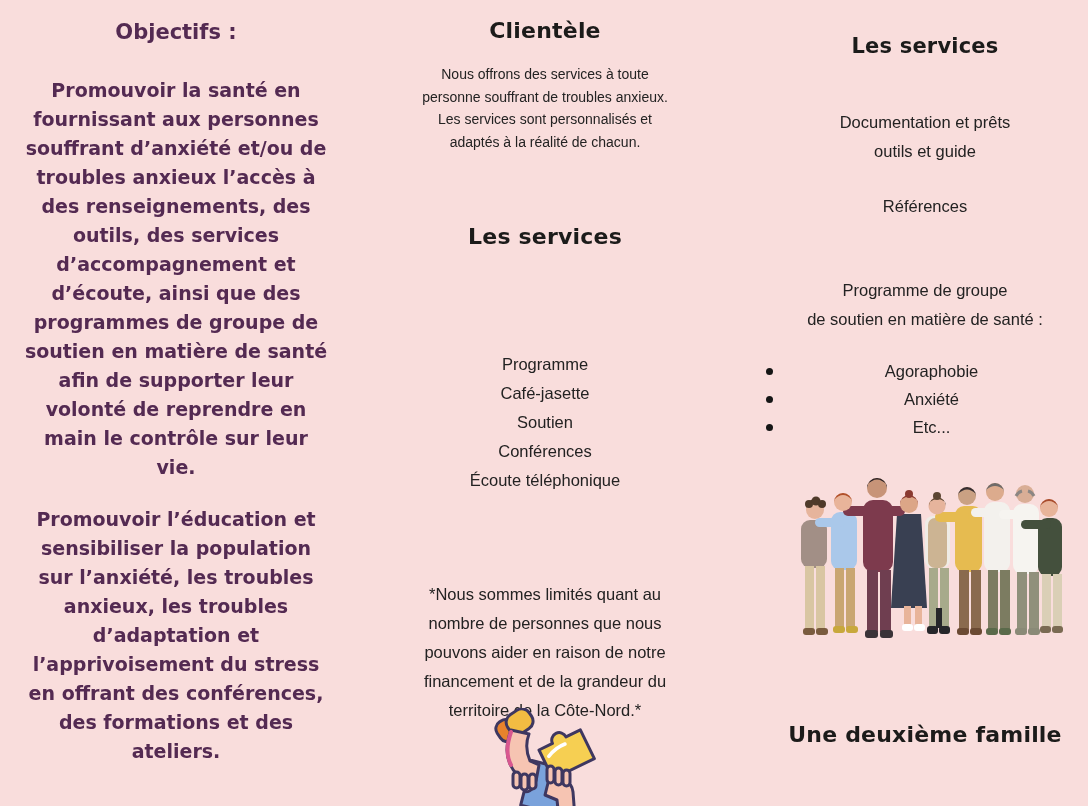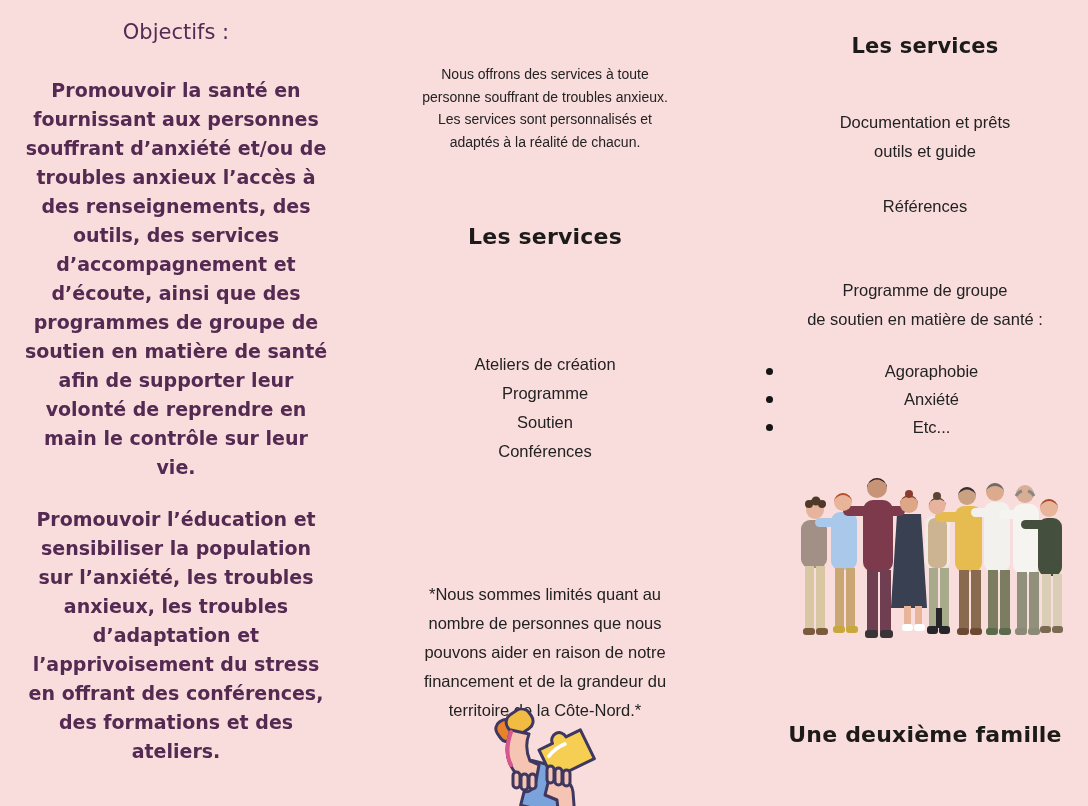--- a/index.html
+++ b/index.html
@@ -22,21 +22,21 @@
 
   .block{position:absolute;left:0;right:0;text-align:center;}
 
   .h-black{
     font-family:"DejaVu Sans", sans-serif;
     font-weight:bold;color:var(--ink);
     font-size:22px;letter-spacing:.2px;
   }
   .h-purple{
     font-family:"DejaVu Sans", sans-serif;
-    font-weight:normal;color:var(--purple);
+    font-weight:bold;color:var(--purple);
     font-size:21px;
   }
   .purple-text{
     font-family:"DejaVu Sans", sans-serif;
     font-weight:bold;color:var(--purple);
     font-size:19px;line-height:29px;
     white-space:pre-line;
   }
   .body-sm{font-size:14px;line-height:22.5px;white-space:pre-line;}
   .body-md{font-size:16.5px;line-height:29px;white-space:pre-line;}
@@ -78,31 +78,33 @@
 sur l’anxiété, les troubles
 anxieux, les troubles
 d’adaptation et
 l’apprivoisement du stress
 en offrant des conférences,
 des formations et des
 ateliers.</div>
 </div>
 
 <div class="panel" id="panel-mid">
+  <div class="block h-black" style="top:18px">Clientèle</div>
   <div class="block body-sm" style="top:63px">Nous offrons des services à toute
 personne souffrant de troubles anxieux.
 Les services sont personnalisés et
 adaptés à la réalité de chacun.</div>
   <div class="block h-black" style="top:224px">Les services</div>
 
   <div class="block" style="top:350px">
-    <div class="svc-item">Ateliers de création</div>
     <div class="svc-item">Programme</div>
+    <div class="svc-item">Café-jasette</div>
     <div class="svc-item">Soutien</div>
     <div class="svc-item">Conférences</div>
+    <div class="svc-item">Écoute téléphonique</div>
   </div>
 
   <div class="block body-md" style="top:580px">*Nous sommes limités quant au
 nombre de personnes que nous
 pouvons aider en raison de notre
 financement et de la grandeur du
 territoire de la Côte-Nord.*</div>
 
   <div id="puzzle-wrap">
     <svg width="124" height="110" viewBox="0 0 124 110">

